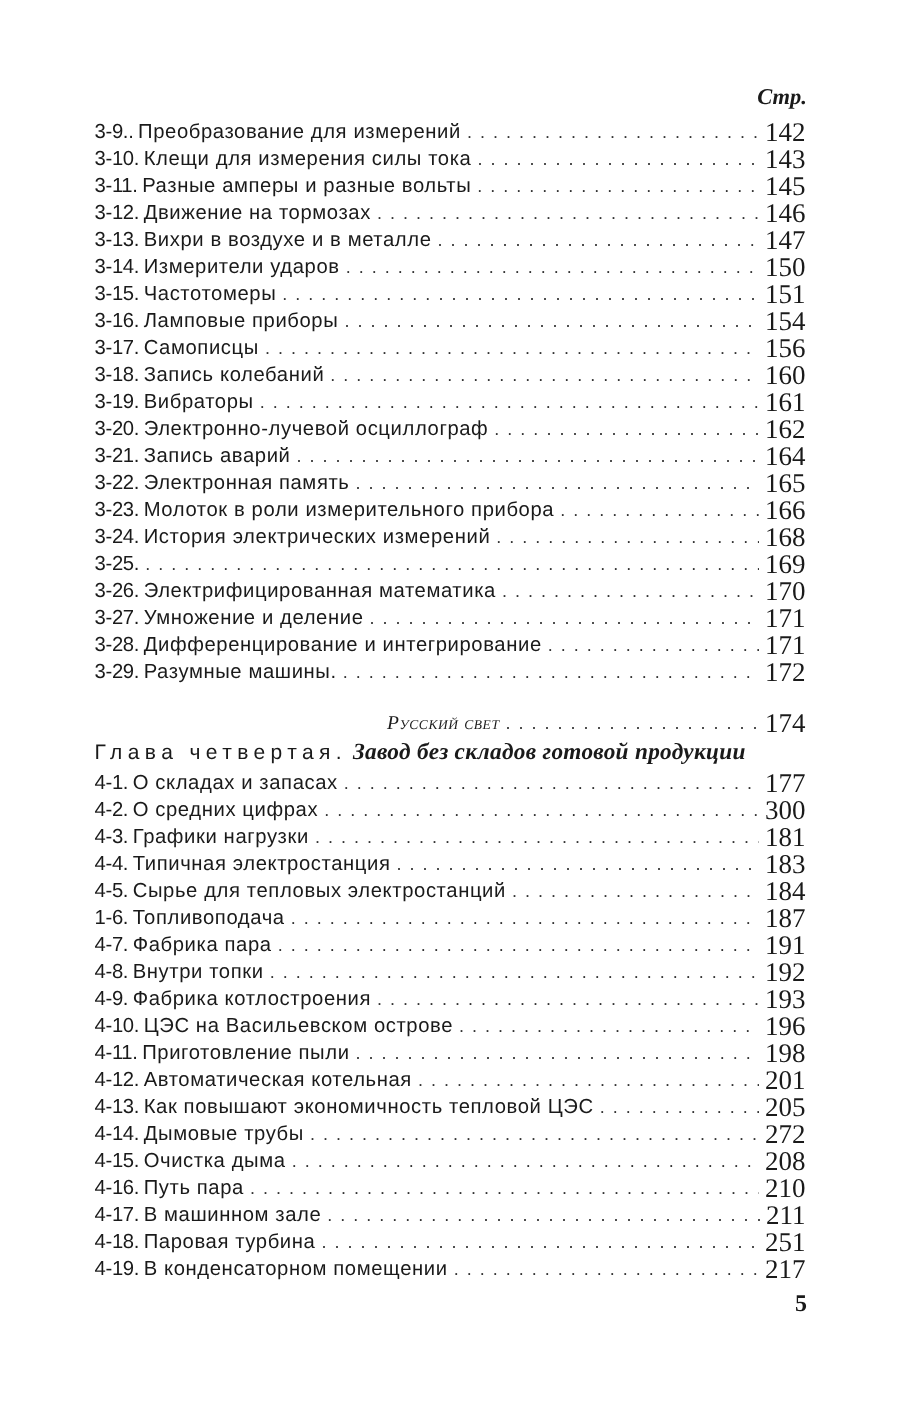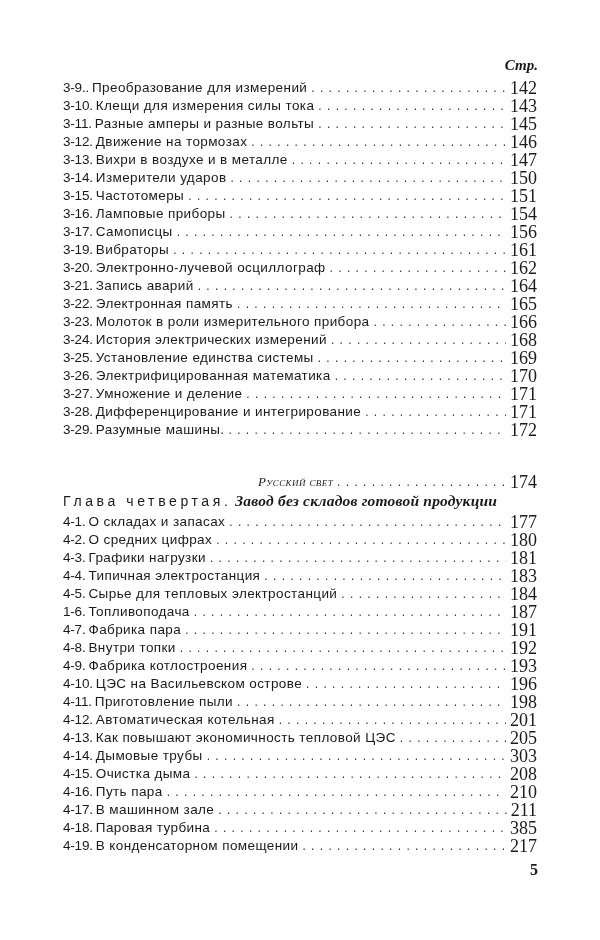--- a/index.html
+++ b/index.html
@@ -82,20 +82,26 @@
         <span class="dots"></span>
         <span class="page-num">154</span>
       </div>
       <div class="row">
         <span class="num">3-17.</span>
         <span class="title">Самописцы</span>
         <span class="dots"></span>
         <span class="page-num">156</span>
       </div>
       <div class="row">
+        <span class="num">3-18.</span>
+        <span class="title">Запись колебаний</span>
+        <span class="dots"></span>
+        <span class="page-num">160</span>
+      </div>
+      <div class="row">
         <span class="num">3-19.</span>
         <span class="title">Вибраторы</span>
         <span class="dots"></span>
         <span class="page-num">161</span>
       </div>
       <div class="row">
         <span class="num">3-20.</span>
         <span class="title">Электронно-лучевой осциллограф</span>
         <span class="dots"></span>
         <span class="page-num">162</span>
@@ -119,21 +125,20 @@
         <span class="page-num">166</span>
       </div>
       <div class="row">
         <span class="num">3-24.</span>
         <span class="title">История электрических измерений</span>
         <span class="dots"></span>
         <span class="page-num">168</span>
       </div>
       <div class="row">
         <span class="num">3-25.</span>
-        <span class="title">Установление единства системы</span>
         <span class="dots"></span>
         <span class="page-num">169</span>
       </div>
       <div class="row">
         <span class="num">3-26.</span>
         <span class="title">Электрифицированная математика</span>
         <span class="dots"></span>
         <span class="page-num">170</span>
       </div>
       <div class="row">
@@ -173,21 +178,21 @@
       <div class="row">
         <span class="num">4-1.</span>
         <span class="title">О складах и запасах</span>
         <span class="dots"></span>
         <span class="page-num">177</span>
       </div>
       <div class="row">
         <span class="num">4-2.</span>
         <span class="title">О средних цифрах</span>
         <span class="dots"></span>
-        <span class="page-num">180</span>
+        <span class="page-num">300</span>
       </div>
       <div class="row">
         <span class="num">4-3.</span>
         <span class="title">Графики нагрузки</span>
         <span class="dots"></span>
         <span class="page-num">181</span>
       </div>
       <div class="row">
         <span class="num">4-4.</span>
         <span class="title">Типичная электростанция</span>
@@ -245,21 +250,21 @@
       <div class="row">
         <span class="num">4-13.</span>
         <span class="title">Как повышают экономичность тепловой ЦЭС</span>
         <span class="dots"></span>
         <span class="page-num">205</span>
       </div>
       <div class="row">
         <span class="num">4-14.</span>
         <span class="title">Дымовые трубы</span>
         <span class="dots"></span>
-        <span class="page-num">303</span>
+        <span class="page-num">272</span>
       </div>
       <div class="row">
         <span class="num">4-15.</span>
         <span class="title">Очистка дыма</span>
         <span class="dots"></span>
         <span class="page-num">208</span>
       </div>
       <div class="row">
         <span class="num">4-16.</span>
         <span class="title">Путь пара</span>
@@ -269,21 +274,21 @@
       <div class="row">
         <span class="num">4-17.</span>
         <span class="title">В машинном зале</span>
         <span class="dots"></span>
         <span class="page-num">211</span>
       </div>
       <div class="row">
         <span class="num">4-18.</span>
         <span class="title">Паровая турбина</span>
         <span class="dots"></span>
-        <span class="page-num">385</span>
+        <span class="page-num">251</span>
       </div>
       <div class="row">
         <span class="num">4-19.</span>
         <span class="title">В конденсаторном помещении</span>
         <span class="dots"></span>
         <span class="page-num">217</span>
       </div>
     </div>
 
   <div class="folio">5</div>

